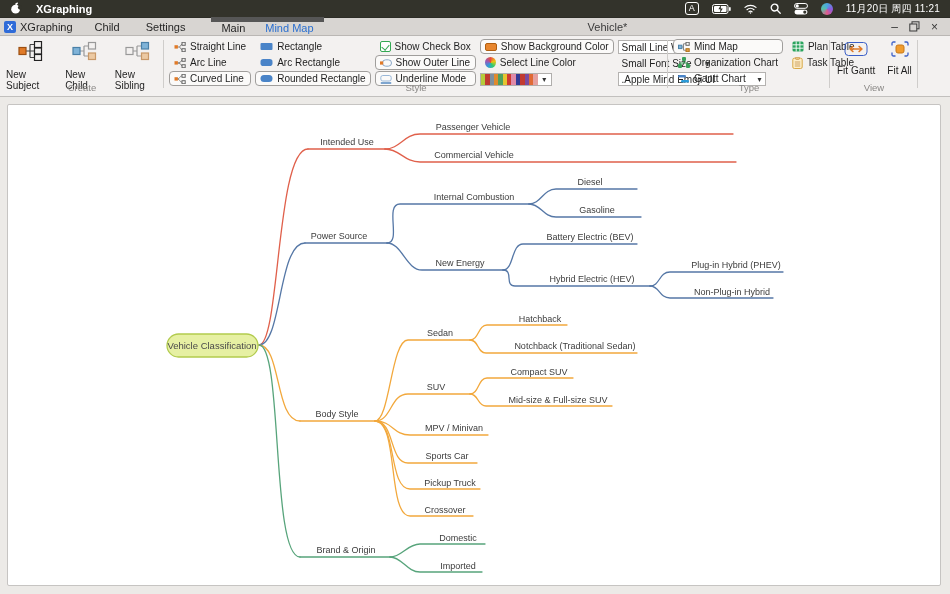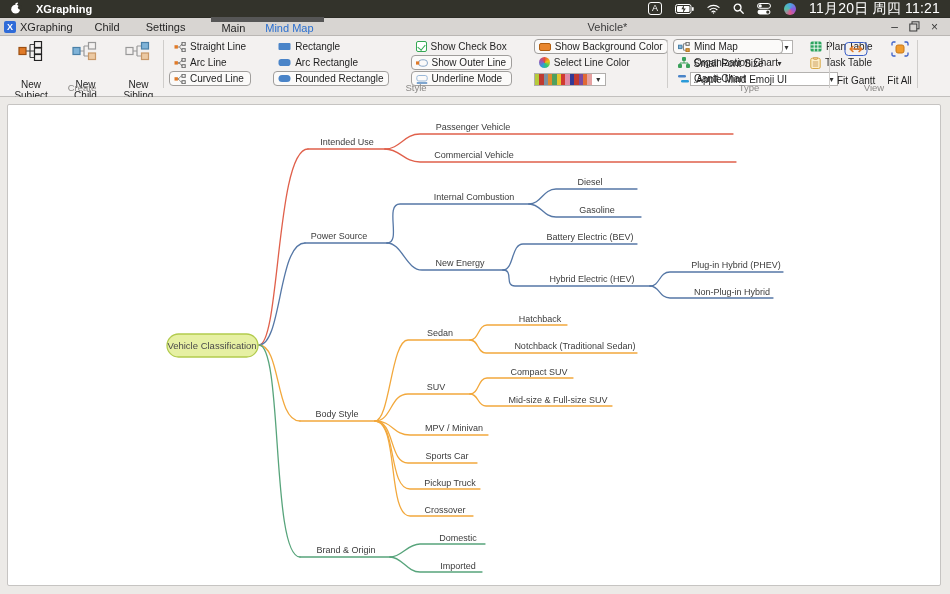--- a/index.html
+++ b/index.html
@@ -10,21 +10,21 @@
   .menubar { position:absolute; left:0; top:0; width:950px; height:17px; background:#33332b;
              display:flex; align-items:center; color:#fff; font-size:11px; }
   .menubar .left { display:flex; align-items:center; gap:14px; padding-left:10px; }
   .menubar .appname { font-weight:bold; }
   .menubar .right { margin-left:auto; display:flex; align-items:center; gap:13px; padding-right:10px; }
   .mb-badge { border:1px solid #fff; border-radius:3px; width:14px; height:13px; line-height:11px;
               text-align:center; font-size:9px; }
   .mb-ico { display:inline-flex; align-items:center; }
   .siri-dot { width:12px; height:12px; border-radius:50%;
               background:conic-gradient(#4aa8e0,#8a5ae0,#e05a8a,#58c0a8,#4aa8e0); }
-  .clock { font-size:14px; letter-spacing:.2px; }
+  .clock { font-size:10px; letter-spacing:.2px; }
 
   
   .titlebar { position:absolute; left:0; top:17px; width:950px; height:19px; background:#d8d5d2;
               border-top:1px solid #2c2c26; border-bottom:1px solid #bab7b4;
               display:flex; align-items:center; font-size:11px; color:#262626; }
   .tb-left { display:flex; align-items:center; gap:0; }
   .appico { width:12px; height:12px; background:#2f6bd8; border-radius:2px; color:#fff; font-size:9px;
             font-weight:bold; text-align:center; line-height:12px; margin:0 4px 0 4px; }
   .tb-name { margin-right:22px; }
   .tb-menu { margin-right:26px; }
@@ -36,22 +36,22 @@
   .tb-controls { display:flex; align-items:center; gap:11px; padding-right:12px; color:#3a3a3a; font-size:12px; }
   .tb-controls span, .tb-controls svg { cursor:default; }
 
   
   .ribbon { position:absolute; left:0; top:36px; width:950px; height:61px; background:#f3f1f0;
             border-bottom:1px solid #c2c0be; font-size:10px; color:#1f1f1f; }
   .grp { position:absolute; top:3px; bottom:0; }
   .grp-label { position:absolute; bottom:3px; left:0; right:0; text-align:center; color:#8a8886; font-size:9.5px; }
   .gsep { position:absolute; top:4px; bottom:8px; width:1px; background:#cfcdcb; }
   .bigbtns { display:flex; gap:9px; padding-left:4px; }
-  .bigbtn { display:flex; flex-direction:column; align-items:center; gap:18px; padding-top:2px;text-align:center; }
-  .cols { display:flex; gap:22px; padding-left:2px; }
+  .bigbtn { display:flex; flex-direction:column; align-items:center; gap:8px; padding-top:2px; }
+  .cols { display:flex; gap:4px; padding-left:2px; }
   .col { display:flex; flex-direction:column; gap:1px; }
   .rbtn { display:flex; align-items:center; gap:4px; height:15px; padding:0 4px; white-space:nowrap;
           border:1px solid transparent; border-radius:4px; }
   .rbtn.active { border-color:#a09e9c; background:#fbfaf9; }
   .ddl { display:flex; align-items:center; justify-content:space-between; height:14px; padding:0 3px;
          background:#fff; border:1px solid #b4b2b0; white-space:nowrap; margin-top:1px; }
   .ddl.noborder { background:transparent; border-color:transparent; }
   .ddl .arr { margin-left:8px; font-size:8px; color:#333; }
   .palette { display:flex; align-items:stretch; height:13px; width:72px; border:1px solid #b0aeac;
              background:#fff; margin-top:2px; }

